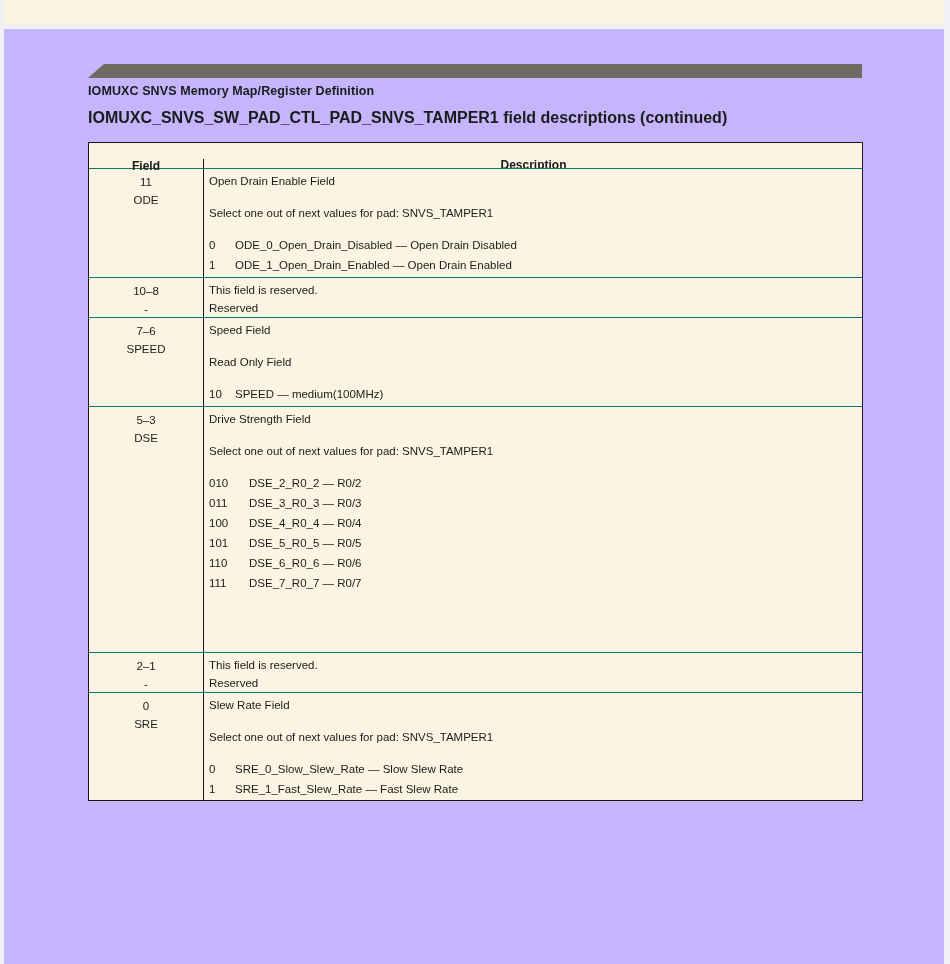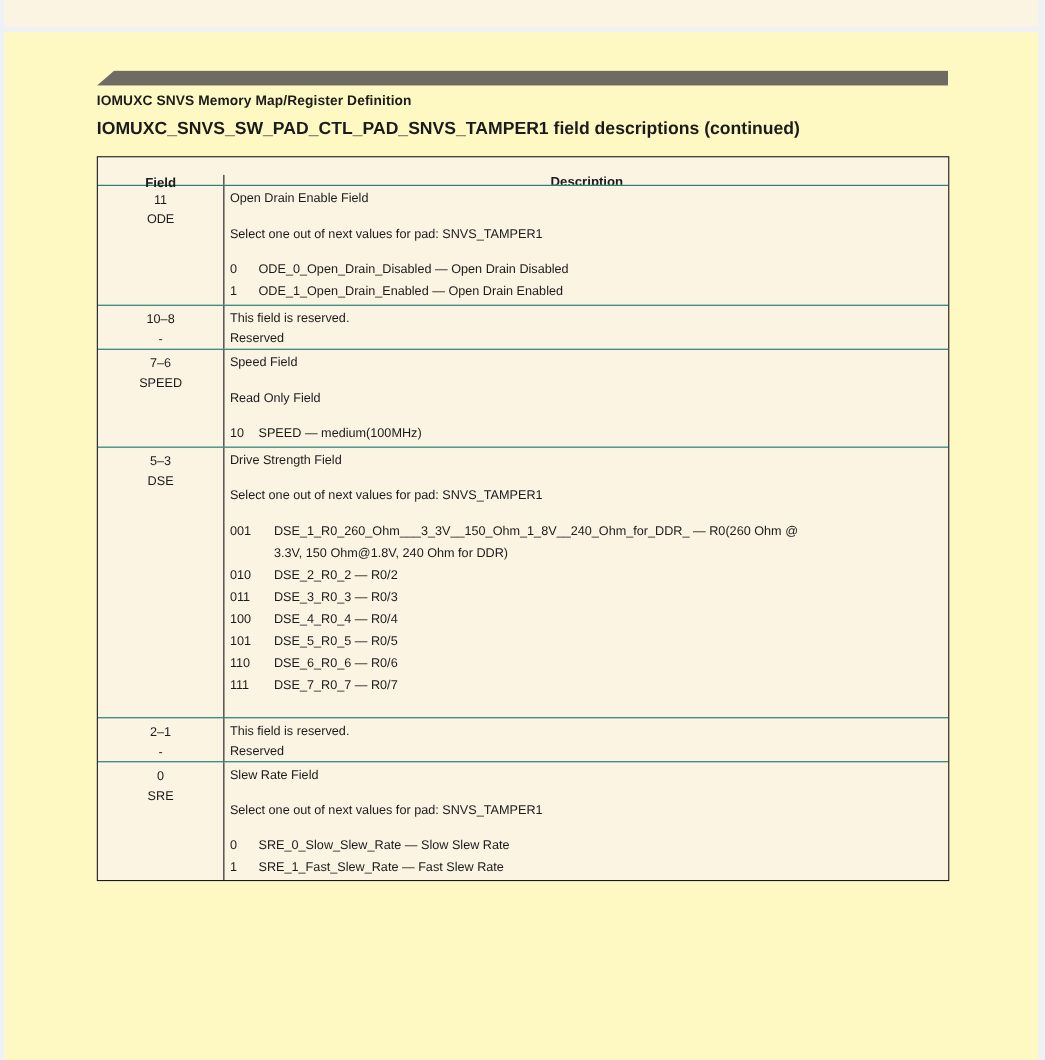--- a/index.html
+++ b/index.html
@@ -10,21 +10,21 @@
     color: #1B1B1B;
     position: relative;
     overflow: hidden;
   }
   .topstrip {
     position: absolute; left: 4px; top: 0; width: 940px; height: 24px;
     background: #FBF4E3;
   }
   .card {
     position: absolute; left: 4px; top: 29px; width: 940px; height: 935px;
-    background: #fef9c3;
+    background: #c4b5fd;
   }
   .banner {
     position: absolute; left: 84px; top: 35px; width: 774px; height: 14px;
     background: #6F6A62;
     clip-path: polygon(16px 0, 100% 0, 100% 100%, 0 100%);
   }
   .breadcrumb {
     position: absolute; left: 84px; top: 55px;
     font-size: 12.5px; font-weight: bold; letter-spacing: 0.1px;
   }
@@ -136,24 +136,20 @@
       <div class="cf">
         <div class="bits">5–3</div>
         <div class="fname">DSE</div>
       </div>
       <div class="cd">
         <div class="pl">Drive Strength Field</div>
         <div class="gap"></div>
         <div class="pl">Select one out of next values for pad: SNVS_TAMPER1</div>
         <div class="gap"></div>
         <div class="vl">
-          <span class="vnum3">001</span>
-          <span class="vtext"><b class="vn">DSE_1_R0_260_Ohm___3_3V__150_Ohm_1_8V__240_Ohm_for_DDR_</b> <span>— R0(260 Ohm @</span><br><span>3.3V, 150 Ohm@1.8V, 240 Ohm for DDR)</span></span>
-        </div>
-        <div class="vl">
           <span class="vnum3">010</span>
           <span class="vtext"><b class="vn">DSE_2_R0_2</b> <span>— R0/2</span></span>
         </div>
         <div class="vl">
           <span class="vnum3">011</span>
           <span class="vtext"><b class="vn">DSE_3_R0_3</b> <span>— R0/3</span></span>
         </div>
         <div class="vl">
           <span class="vnum3">100</span>
           <span class="vtext"><b class="vn">DSE_4_R0_4</b> <span>— R0/4</span></span>

